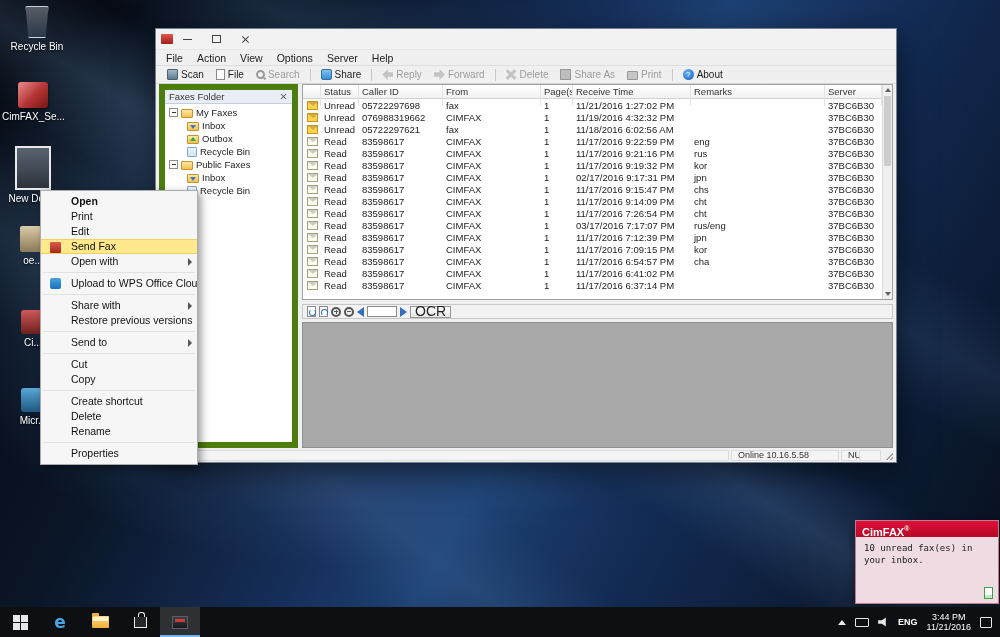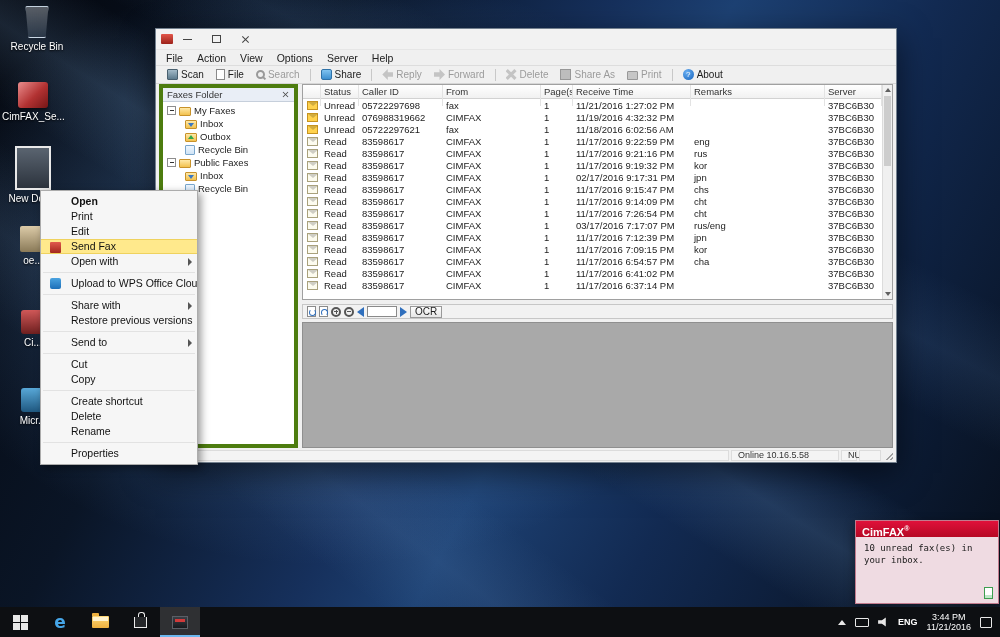--- a/index.html
+++ b/index.html
@@ -62,21 +62,21 @@
   [data-icon="share-icon"]{background:linear-gradient(#7fc3f0,#3c8fd0);border:1px solid #2f72a8;border-radius:2px}
   [data-icon="reply-icon"],[data-icon="forward-icon"]{background:#c4c4c4;clip-path:polygon(0 50%,50% 0,50% 30%,100% 30%,100% 70%,50% 70%,50% 100%)}
   [data-icon="forward-icon"]{transform:scaleX(-1)}
   [data-icon="delete-icon"]{background:#c4c4c4;clip-path:polygon(20% 0,50% 30%,80% 0,100% 20%,70% 50%,100% 80%,80% 100%,50% 70%,20% 100%,0 80%,30% 50%,0 20%)}
   [data-icon="saveas-icon"]{background:#bdbdbd;border:1px solid #979797}
   [data-icon="print-icon"]{background:#c6c6c6;border:1px solid #989898;border-radius:1px 1px 0 0;height:9px;margin-top:1px}
   [data-icon="about-icon"]{background:radial-gradient(circle at 35% 30%,#6ab0f3,#1462bd);border-radius:50%}
   [data-icon="about-icon"]::after{content:"?";position:absolute;left:0;right:0;top:0;color:#fff;font-size:8px;line-height:11px;text-align:center}
 
   .content{position:absolute;top:55px;left:3px;right:3px;bottom:14px}
-  .tree-panel{position:absolute;left:0;top:0;width:139px;bottom:0;border:4px solid #4d7c0f;background:#fff}
+  .tree-panel{position:absolute;left:0;top:0;width:139px;bottom:0;border:6px solid #4d7c0f;background:#fff}
   .tree-header{height:14px;background:#e9eef6;border-bottom:1px solid #c6cfdb;display:flex;align-items:center;padding:0 4px;font-size:9.5px;color:#333}
   .tree-header .th-label{flex:1}
   .g-close.small{transform:scale(.8)}
   .tree{padding-top:2px}
   .tree-item{display:flex;align-items:center;height:13px;font-size:9.5px;color:#222;padding-left:22px;white-space:nowrap}
   .tree-item.root{padding-left:4px}
   .expander{width:9px;height:9px;border:1px solid #8d8d8d;background:#fff;position:relative;flex:none;margin-right:3px}
   .expander::after{content:"";position:absolute;left:2px;top:3px;width:4px;height:1px;background:#333}
   .ticon{width:13px;height:11px;position:relative;flex:none;margin-right:3px}
   [data-icon="folder-open-icon"],[data-icon="inbox-icon"],[data-icon="outbox-icon"]{background:linear-gradient(#ffe9a8,#f2c14e);border:1px solid #c8922a;border-radius:1px;width:12px;height:9px;margin-top:1px}
@@ -108,21 +108,21 @@
   .pt-icon{position:relative;flex:none;display:inline-block}
   [data-icon="rotate-left-icon"],[data-icon="rotate-right-icon"]{width:9px;height:11px;background:#fff;border:1px solid #8a8a8a}
   [data-icon="rotate-left-icon"]::after,[data-icon="rotate-right-icon"]::after{content:"";position:absolute;top:2px;left:1px;width:5px;height:5px;border:1px solid #2f6fbd;border-radius:50%;border-top-color:transparent}
   [data-icon="rotate-right-icon"]::after{border-top-color:#2f6fbd;border-bottom-color:transparent}
   [data-icon="zoom-in-icon"],[data-icon="zoom-out-icon"]{width:10px;height:10px;border:2px solid #555;border-radius:50%}
   [data-icon="zoom-in-icon"]::before,[data-icon="zoom-out-icon"]::before{content:"";position:absolute;left:1px;top:2.5px;width:4px;height:1px;background:#555}
   [data-icon="zoom-in-icon"]::after{content:"";position:absolute;left:2.5px;top:1px;width:1px;height:4px;background:#555}
   [data-icon="prev-page-icon"]{width:0;height:0;border-top:5px solid transparent;border-bottom:5px solid transparent;border-right:7px solid #2f6fbd}
   [data-icon="next-page-icon"]{width:0;height:0;border-top:5px solid transparent;border-bottom:5px solid transparent;border-left:7px solid #2f6fbd}
   .page-input{width:30px;height:11px;border:1px solid #8a8a8a;font-size:9px;padding:0 2px;font-family:"Liberation Sans",sans-serif}
-  .ocr-btn{height:12px;border:1px solid #999;background:linear-gradient(#fdfdfd,#e6e6e6);font-size:10px;line-height:9px;padding:0 4px;font-family:"Liberation Sans",sans-serif;color:#222}
+  .ocr-btn{height:12px;border:1px solid #999;background:linear-gradient(#fdfdfd,#e6e6e6);font-size:14px;line-height:9px;padding:0 4px;font-family:"Liberation Sans",sans-serif;color:#222}
   .preview-area{position:absolute;left:0;right:0;top:238px;bottom:0;background:#a9a9a9;border:1px solid #8f8f8f}
 
   .statusbar{position:absolute;left:1px;right:1px;bottom:1px;height:12px;display:flex;gap:2px;align-items:center;background:#f0f0f0;padding:0 2px;font-size:9px;color:#333}
   .sb-panel{border:1px solid #dcdcdc;height:11px;line-height:9px;padding:0 6px;background:#f4f4f4;white-space:nowrap}
   .sb-fill{flex:1}
   .sb-online{min-width:108px}
   .sb-num{width:16px;text-align:left}
   .sb-tail{width:22px}
   .sb-grip{width:10px;height:10px;clip-path:polygon(100% 0,100% 100%,0 100%);background:repeating-linear-gradient(135deg,#9f9f9f 0 1px,#f0f0f0 1px 3px)}
 

